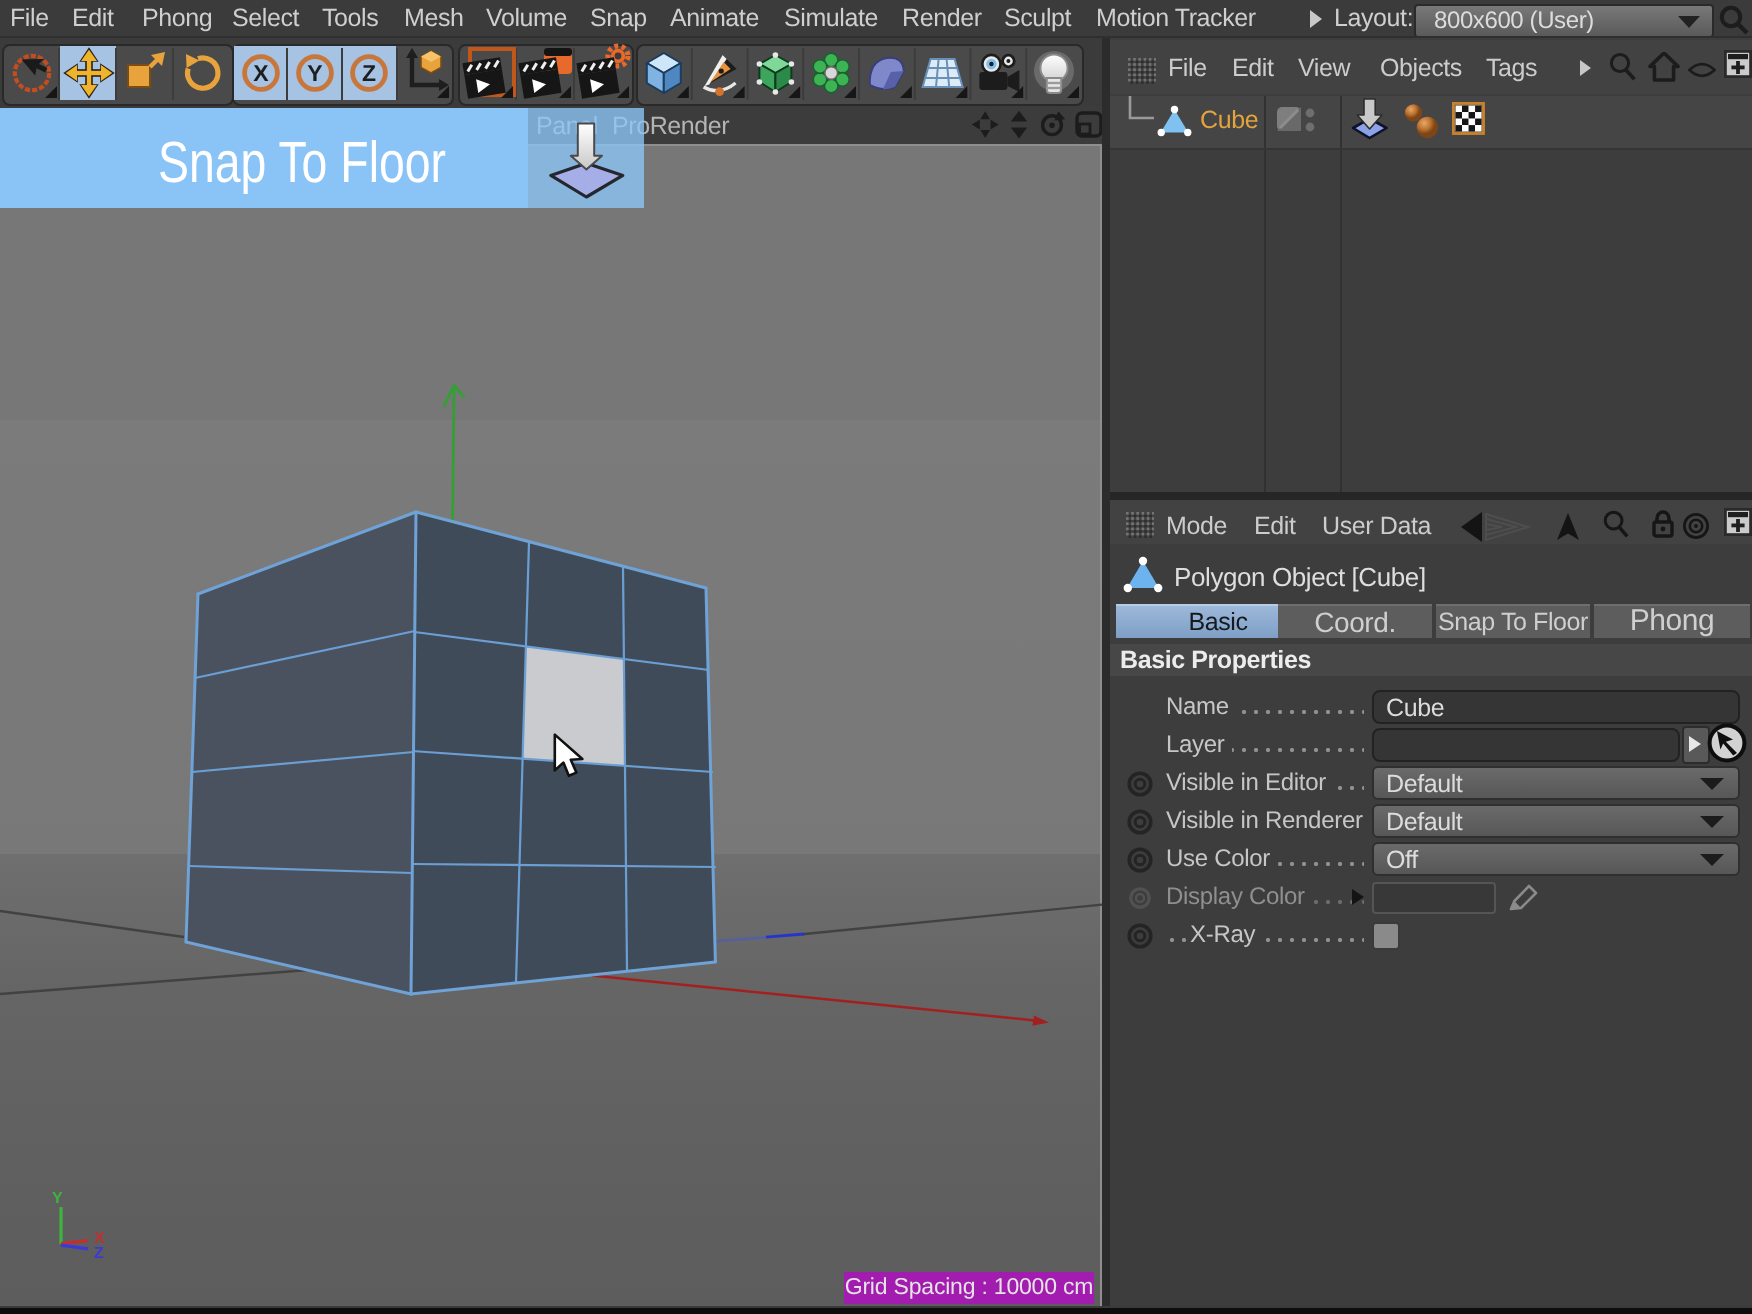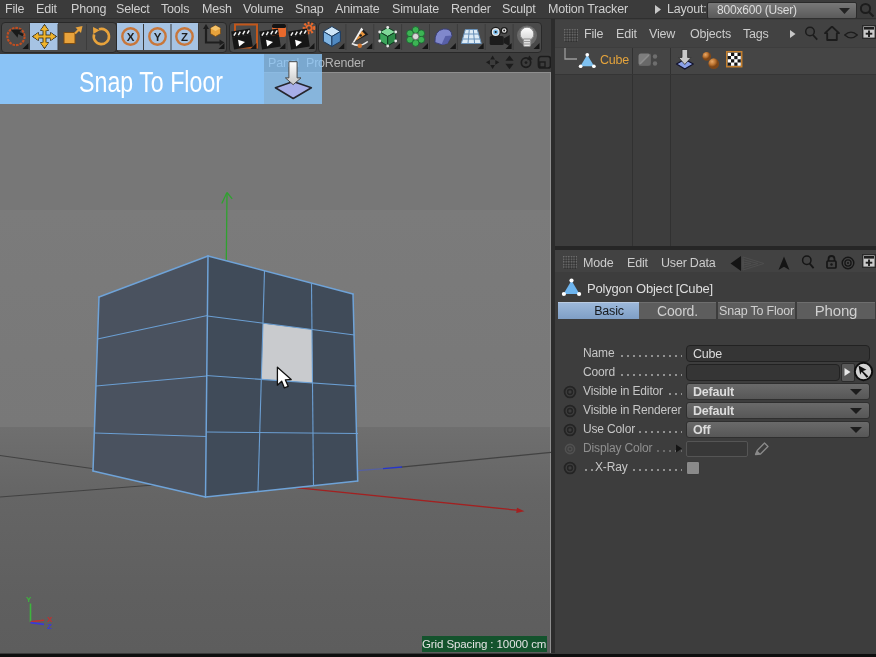--- a/index.html
+++ b/index.html
@@ -7,21 +7,21 @@
 .abs{position:absolute}
 .mi{position:absolute;top:2px;font-size:12.5px;letter-spacing:-0.2px;color:#cfcfcf;white-space:nowrap}
 .pmi{position:absolute;font-size:12.5px;letter-spacing:-0.2px;color:#cccccc;white-space:nowrap}
 .lbl{font-size:12px;letter-spacing:-0.15px;color:#c6c6c6;white-space:nowrap}
 #amrows .lbl{background:#3d3d3d;padding-right:4px}
 .dots{position:absolute;left:30px;width:97px;height:3px;
   background-image:radial-gradient(circle at 1px 1px,#919191 0.9px,rgba(0,0,0,0) 1.2px);
   background-size:6px 3px;background-repeat:repeat-x}
 .fld{background:#353535;border:1px solid #222222;border-radius:4px}
 .fv{position:absolute;left:6px;top:1px;font-size:12.5px;letter-spacing:-0.2px;color:#dcdcdc;white-space:nowrap}
-.dd{font-weight:bold;width:182px;height:15px;background:linear-gradient(#6a6a6a,#575757);border:1px solid #2f2f2f;border-radius:3px}
+.dd{font-weight:normal;width:182px;height:15px;background:linear-gradient(#6a6a6a,#575757);border:1px solid #2f2f2f;border-radius:3px}
 .da{position:absolute;right:7px;top:4.5px;width:0;height:0;border-left:6px solid transparent;border-right:6px solid transparent;border-top:6.5px solid #1c1c1c}
 </style></head>
 <body>
 
 <div class="abs" id="menubar" style="left:0;top:0;width:876px;height:19px;background:#3b3b3b">
 <span class="mi" style="left:5px">File</span>
 <span class="mi" style="left:36px">Edit</span>
 <span class="mi" style="left:71px">Phong</span>
 <span class="mi" style="left:116px">Select</span>
 <span class="mi" style="left:161px">Tools</span>
@@ -329,21 +329,21 @@
       <text x="26" y="601.5" fill="#3db53d">Y</text>
       <line x1="30.5" y1="621.8" x2="44" y2="620.3" stroke="#c03030" stroke-width="1.6"></line>
       <text x="47" y="621.5" fill="#c03030">X</text>
       <line x1="30.5" y1="622.6" x2="44" y2="624.4" stroke="#3a3ad8" stroke-width="1.6"></line>
       <text x="47" y="629" fill="#3a3ad8">Z</text>
     </g>
 
     <path d="M277.4,367.3 L277.4,385.2 L281.7,381.3 L284.4,387.9 L288.2,386.3 L285.4,379.9 L291.2,379.5 Z" fill="#ffffff" stroke="#111" stroke-width="1.3" stroke-linejoin="round"></path>
   </svg>
 
-  <div class="abs" style="left:422px;top:583px;width:125px;height:16px;background:#14532d;color:#e4e4e4;font-size:11.5px;letter-spacing:-0.1px;line-height:16px">Grid Spacing : 10000 cm</div>
+  <div class="abs" style="left:422px;top:583px;width:125px;height:16px;background:#a21caf;color:#e4e4e4;font-size:11.5px;letter-spacing:-0.1px;text-align:center;line-height:16px">Grid Spacing : 10000 cm</div>
 </div>
 
 <div class="abs" style="left:551px;top:19px;width:4px;height:634px;background:#2c2c2c"></div>
 
 <div class="abs" id="rightpanel" style="left:555px;top:19px;width:321px;height:634px;background:#3d3d3d">
 
   <div class="abs" style="left:0;top:1px;width:321px;height:27px;background:#424242"></div>
   <svg class="abs" style="left:9px;top:10px" width="14" height="13">
     <defs>
         <pattern id="hp" width="2.6" height="2.6" patternUnits="userSpaceOnUse">
@@ -478,33 +478,36 @@
       <circle cx="2.9" cy="17" r="2.1" fill="#fff"></circle>
       <circle cx="18.1" cy="17" r="2.1" fill="#fff"></circle>
   </svg>
   <span class="abs" style="left:32px;top:262px;font-size:13px;letter-spacing:-0.2px;color:#dedede">Polygon Object [Cube]</span>
 
   <div class="abs" style="left:3px;top:283px;width:102px;height:16px;background:linear-gradient(#9cb8da,#7f9fc6);border-top:1px solid #b9cbe2;text-align:center;font-size:12.5px;font-weight:normal;letter-spacing:-0.2px;color:#16191d;line-height:16px">Basic</div>
   <div class="abs" style="left:84px;top:283px;width:77px;height:16px;background:#5d5d5d;border-top:1px solid #6e6e6e;text-align:center;font-size:14px;letter-spacing:-0.2px;color:#cfcfcf;line-height:16px">Coord.</div>
   <div class="abs" style="left:163px;top:283px;width:77px;height:16px;background:#5d5d5d;border-top:1px solid #6e6e6e;text-align:center;font-size:12.5px;letter-spacing:-0.2px;color:#cfcfcf;line-height:16px">Snap To Floor</div>
   <div class="abs" style="left:242px;top:283px;width:78px;height:16px;background:#5d5d5d;border-top:1px solid #6e6e6e;text-align:center;font-size:15px;letter-spacing:-0.2px;color:#cfcfcf;line-height:16px">Phong</div>
 
+  <div class="abs" style="left:0;top:303px;width:321px;height:16px;background:#474747">
+    <span class="abs" style="left:5px;top:1px;font-size:12.5px;font-weight:bold;letter-spacing:-0.2px;color:#ececec">Basic Properties</span>
+  </div>
 
   <div class="abs" id="amrows" style="left:0;top:325px;width:254px;height:140px">
 
     <div class="dots" style="top:11px"></div>
       <div class="dots" style="top:30px"></div>
     <div class="dots" style="top:49px"></div>
       <div class="dots" style="top:68px"></div>
     <div class="dots" style="top:87px"></div>
       <div class="dots" style="top:106px;opacity:.55"></div>
     <div class="dots" style="top:125px"></div>
 
     <span class="lbl abs" style="left:28px;top:2px">Name</span>
-    <span class="lbl abs" style="left:28px;top:21px">Coord</span>
+    <span class="lbl abs" style="left:28px;top:21px">Layer</span>
     <span class="lbl abs" style="left:28px;top:40px">Visible in Editor</span>
     <span class="lbl abs" style="left:28px;top:59px">Visible in Renderer</span>
     <span class="lbl abs" style="left:28px;top:78px">Use Color</span>
     <span class="lbl abs" style="left:28px;top:97px;color:#8f8f8f">Display Color</span>
     <span class="lbl abs" style="left:40px;top:116px">X-Ray</span>
 
     <svg class="abs" style="left:8px;top:41px" width="14" height="14">
         <circle cx="7" cy="7" r="5.4" fill="none" stroke="#242424" stroke-width="1.8"></circle>
         <circle cx="7" cy="7" r="2.4" fill="none" stroke="#242424" stroke-width="1.5"></circle>
       </svg>

